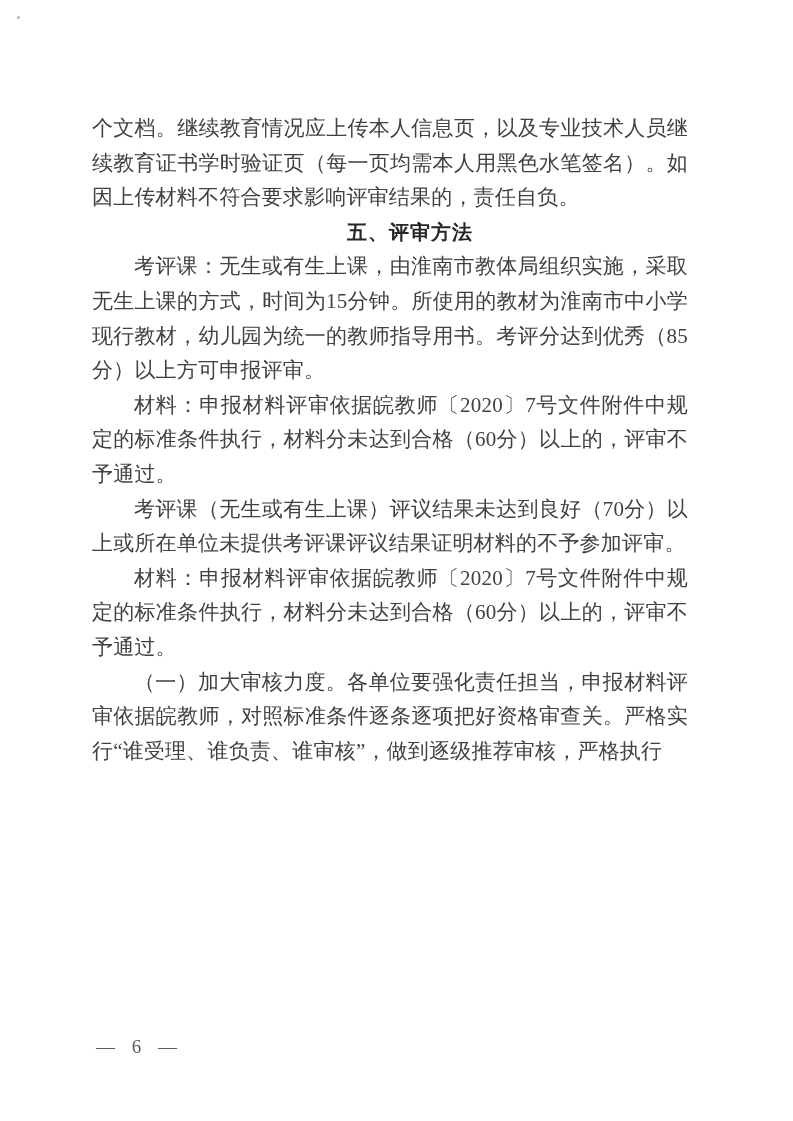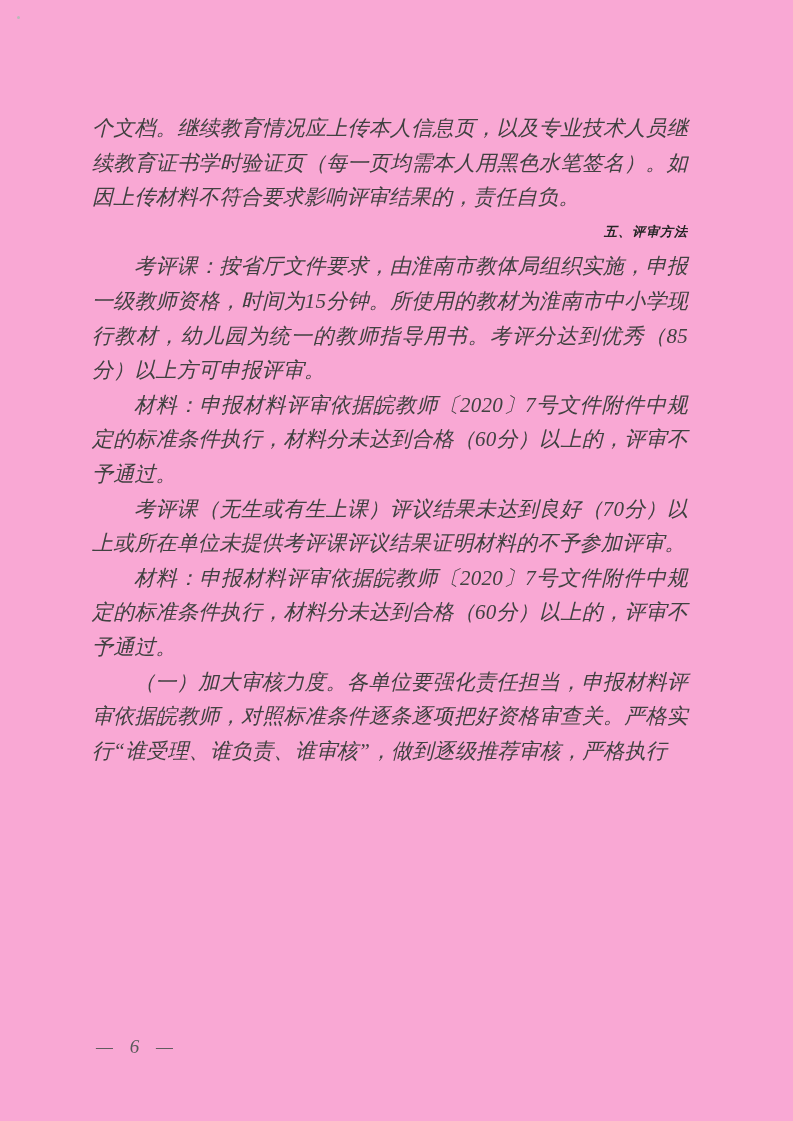--- a/index.html
+++ b/index.html
@@ -4,24 +4,23 @@
 <style>
   html, body {
     margin: 0;
     padding: 0;
     background: #e8e8e8;
   }
   .page {
     position: relative;
     width: 793px;
     height: 1121px;
-    background: #f9a8d4;
+    background: #ffffff;
     overflow: hidden;
     font-family: "Liberation Serif", serif;
-    font-style: italic;
   }
   .content {
     position: absolute;
     left: 92px;
     top: 111px;
     width: 596px;
     color: #414141;
     font-size: 21px;
     line-height: 34.6px;
     letter-spacing: 0.2px;
@@ -34,23 +33,23 @@
     text-indent: 2em;
     font-weight: normal;
   }
   .content p.no-indent {
     text-indent: 0;
   }
   .content h2.heading {
     font-family: "Liberation Sans", sans-serif;
     font-weight: 700;
     color: #262626;
-    font-size: 13px;
+    font-size: 20px;
     letter-spacing: 1px;
-    text-align: right;
+    text-align: center;
   }
   .footer {
     position: absolute;
     left: 96px;
     top: 1036px;
     color: #5a5a5a;
     font-size: 19px;
     letter-spacing: 6px;
     font-family: "Liberation Serif", serif;
     white-space: nowrap;
@@ -71,21 +70,21 @@
 <div class="page">
 
   <div class="speck"></div>
 
   <div class="content">
     <p class="no-indent">个文档。继续教育情况应上传本人信息页，以及专业技术人员继续教育证书学时验证页（每一页均需本人用黑色水笔签名）。如因上传材料不符合要求影响评审结果的，责任自负。</p>
 
     <h2 class="heading">五、评审方法</h2>
 
 
-    <p>考评课：按省厅文件要求，由淮南市教体局组织实施，申报一级教师资格，时间为15分钟。所使用的教材为淮南市中小学现行教材，幼儿园为统一的教师指导用书。考评分达到优秀（85分）以上方可申报评审。</p>
+    <p>考评课：无生或有生上课，由淮南市教体局组织实施，采取无生上课的方式，时间为15分钟。所使用的教材为淮南市中小学现行教材，幼儿园为统一的教师指导用书。考评分达到优秀（85分）以上方可申报评审。</p>
 
     <p>材料：申报材料评审依据皖教师〔2020〕7号文件附件中规定的标准条件执行，材料分未达到合格（60分）以上的，评审不予通过。</p>
 
 
     <p>考评课（无生或有生上课）评议结果未达到良好（70分）以上或所在单位未提供考评课评议结果证明材料的不予参加评审。</p>
 
     <p>材料：申报材料评审依据皖教师〔2020〕7号文件附件中规定的标准条件执行，材料分未达到合格（60分）以上的，评审不予通过。</p>
 
 
     <p>（一）加大审核力度。各单位要强化责任担当，申报材料评审依据皖教师，对照标准条件逐条逐项把好资格审查关。严格实行“谁受理、谁负责、谁审核”，做到逐级推荐审核，严格执行</p>

